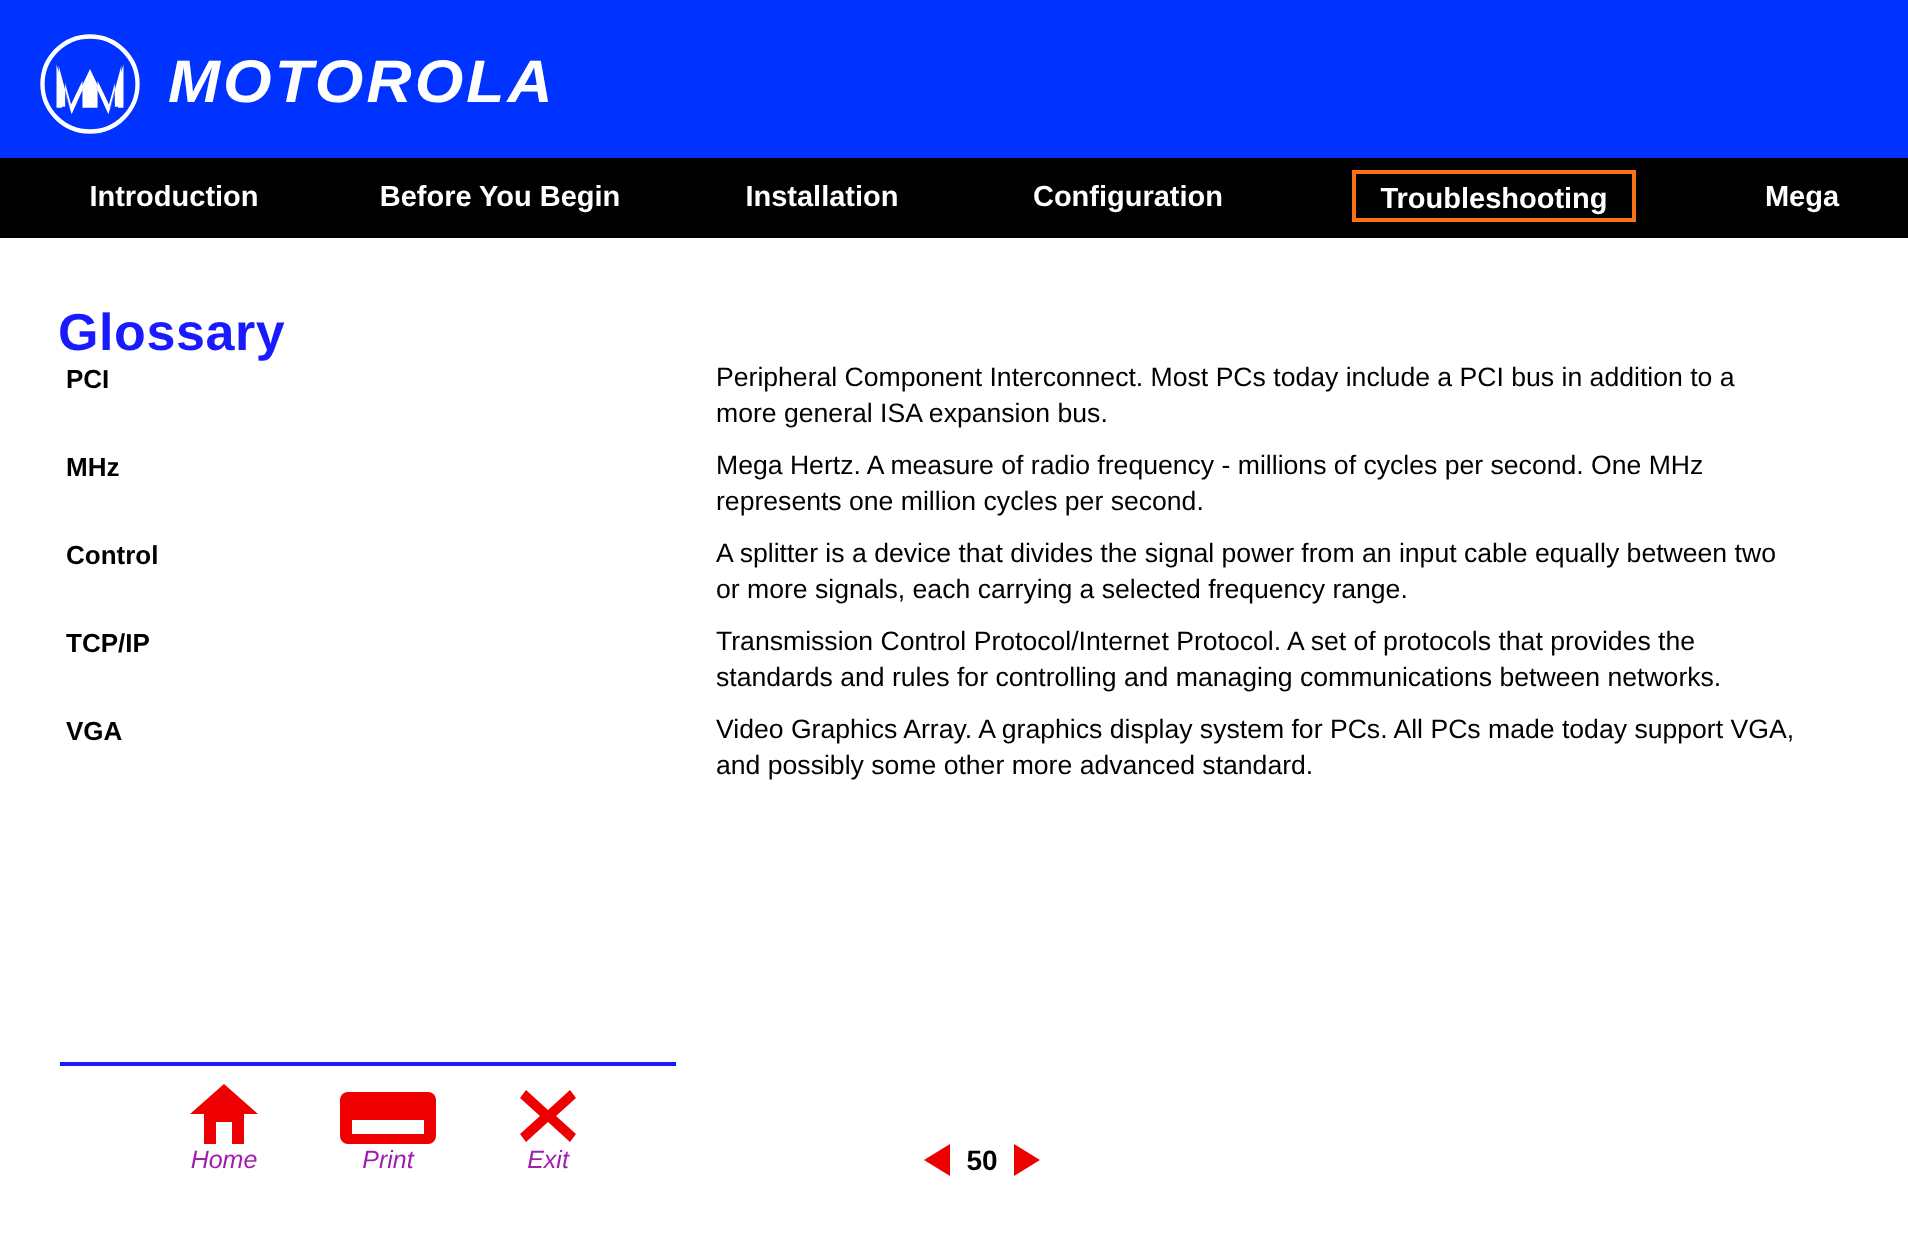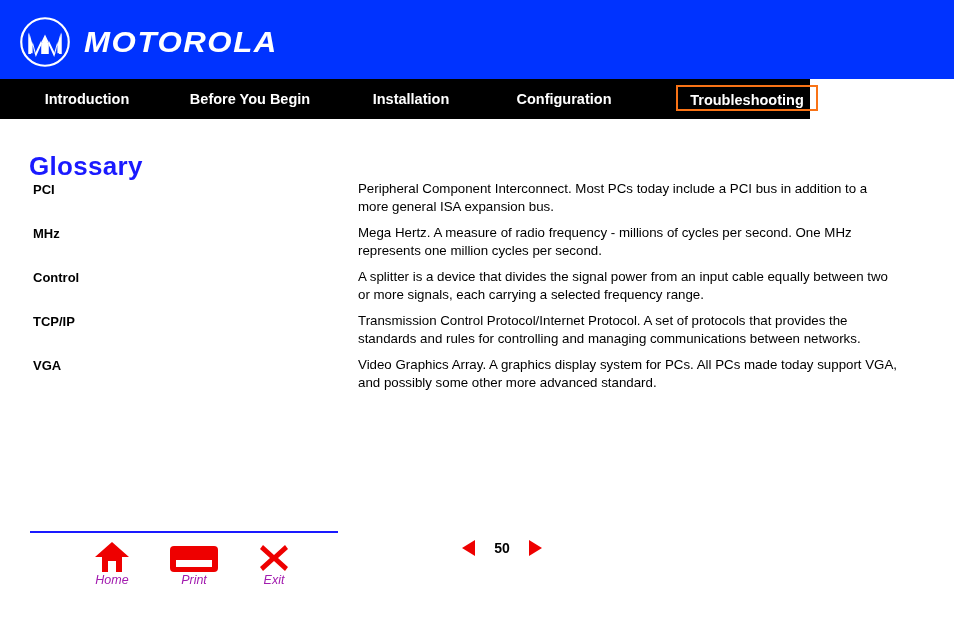--- a/index.html
+++ b/index.html
@@ -40,21 +40,21 @@
     letter-spacing: 1.5px;
     font-family: "Liberation Sans", sans-serif;
     transform: scaleX(1.04);
     transform-origin: left center;
   }
 
   
   #nav-bar {
     position: absolute;
     left: 0; top: 79px;
-    width: 810px; height: 40px;
+    width: 954px; height: 40px;
     background: #000000;
   }
   .nav-item {
     position: absolute;
     top: 0;
     height: 40px;
     line-height: 40px;
     color: #ffffff;
     font-size: 14.5px;
     font-weight: bold;
@@ -138,24 +138,24 @@
   .tool-label {
     font-size: 12.5px;
     font-style: italic;
     color: #a21caf;
     margin-top: 1px;
     display: block;
   }
 
   #page-nav {
     position: absolute;
-    left: 462px; top: 540px;
+    left: 462px; top: 572px;
     display: flex;
     align-items: center;
-    gap: 17px;
+    gap: 6px;
   }
   .page-arrow {
     width: 0; height: 0;
     cursor: pointer;
   }
   .page-arrow.left {
     border-top: 8px solid transparent;
     border-bottom: 8px solid transparent;
     border-right: 13px solid #ee0000;
   }
@@ -185,21 +185,21 @@
     <span id="logo-wordmark">MOTOROLA</span>
   </div>
 </div>
 
 <div id="nav-bar">
   <div class="nav-item" style="left:27px;width:120px;">Introduction</div>
   <div class="nav-item" style="left:170px;width:160px;">Before You Begin</div>
   <div class="nav-item" style="left:356px;width:110px;">Installation</div>
   <div class="nav-item" style="left:500px;width:128px;">Configuration</div>
   <div class="nav-item active" style="left:676px;width:142px;">Troubleshooting</div>
-  <div class="nav-item" style="left:872px;width:58px;">Array</div>
+  <div class="nav-item" style="left:872px;width:58px;">Mega</div>
 </div>
 
 <div id="page-title">Glossary</div>
 
 <div id="glossary-list">
 
   <div class="glossary-row">
     <div class="glossary-term">PCI</div>
     <div class="glossary-def">Peripheral Component Interconnect. Most PCs today include a PCI bus in addition to a more general ISA expansion bus.</div>
   </div>

